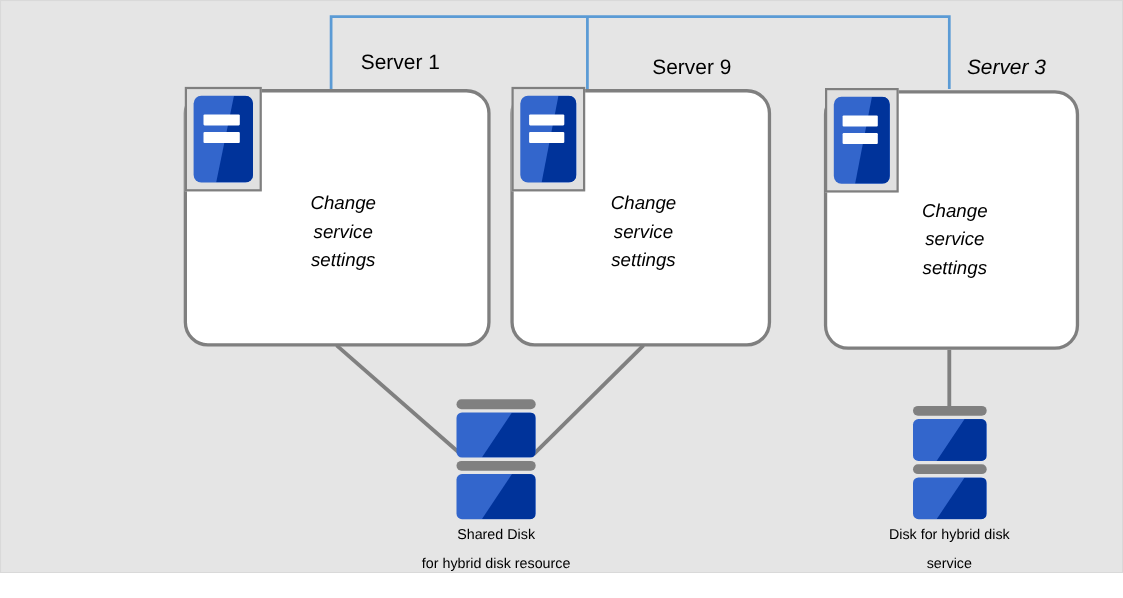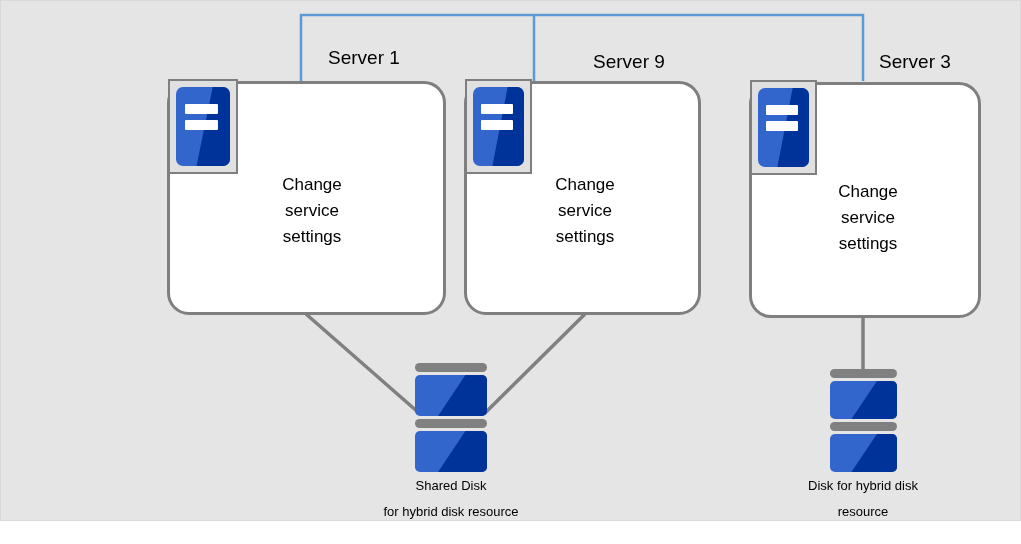--- a/index.html
+++ b/index.html
@@ -37,20 +37,21 @@
     white-space: nowrap;
     line-height: 1;
   }
   
   .server-box {
     position: absolute;
     background: #ffffff;
     border: 3px solid #7f7f7f;
     border-radius: 22px;
     box-sizing: border-box;
+    font-style: italic;
   }
   
   .server-icon {
     position: absolute;
     background: #e0e0e0;
     border: 2px solid #7f7f7f;
     box-sizing: border-box;
     padding: 6px;
   }
   .server-icon .chip {
@@ -143,21 +144,21 @@
 
     <line x1="305" y1="313" x2="418" y2="412" stroke="#808080" stroke-width="3.5"></line>
 
     <line x1="584" y1="313" x2="484" y2="412" stroke="#808080" stroke-width="3.5"></line>
 
     <line x1="862" y1="317" x2="862" y2="372" stroke="#808080" stroke-width="3.5"></line>
   </svg>
 
   <div class="server-label" style="left:327px; top:47px;">Server 1</div>
   <div class="server-label" style="left:592px; top:51px;">Server 9</div>
-  <div class="server-label" style="left:878px; top:51px;">Server 3</div>
+  <div class="server-label" style="left:878px; top:51px;font-style:italic;">Server 3</div>
 
   <div class="server-box" style="left:166px; top:80px; width:279px; height:234px;">
     <div class="box-text" style="left:52px; top:88px; width:180px;">Change
 service
 settings</div>
   </div>
   <div class="server-icon" style="left:167px; top:78px; width:70px; height:95px;">
     <div class="chip">
       <div class="dark"></div>
       <div class="bar b1"></div>
@@ -214,15 +215,15 @@
       <div class="dark"></div>
     </div>
     <div class="gap"></div>
     <div class="rail"></div>
     <div class="gap"></div>
     <div class="platter" style="height:38px;">
       <div class="dark"></div>
     </div>
   </div>
   <div class="disk-caption" style="left:727px; top:472px; width:270px;">Disk for hybrid disk
-resource</div>
+service</div>
 
 </div>
 
 </body></html>

